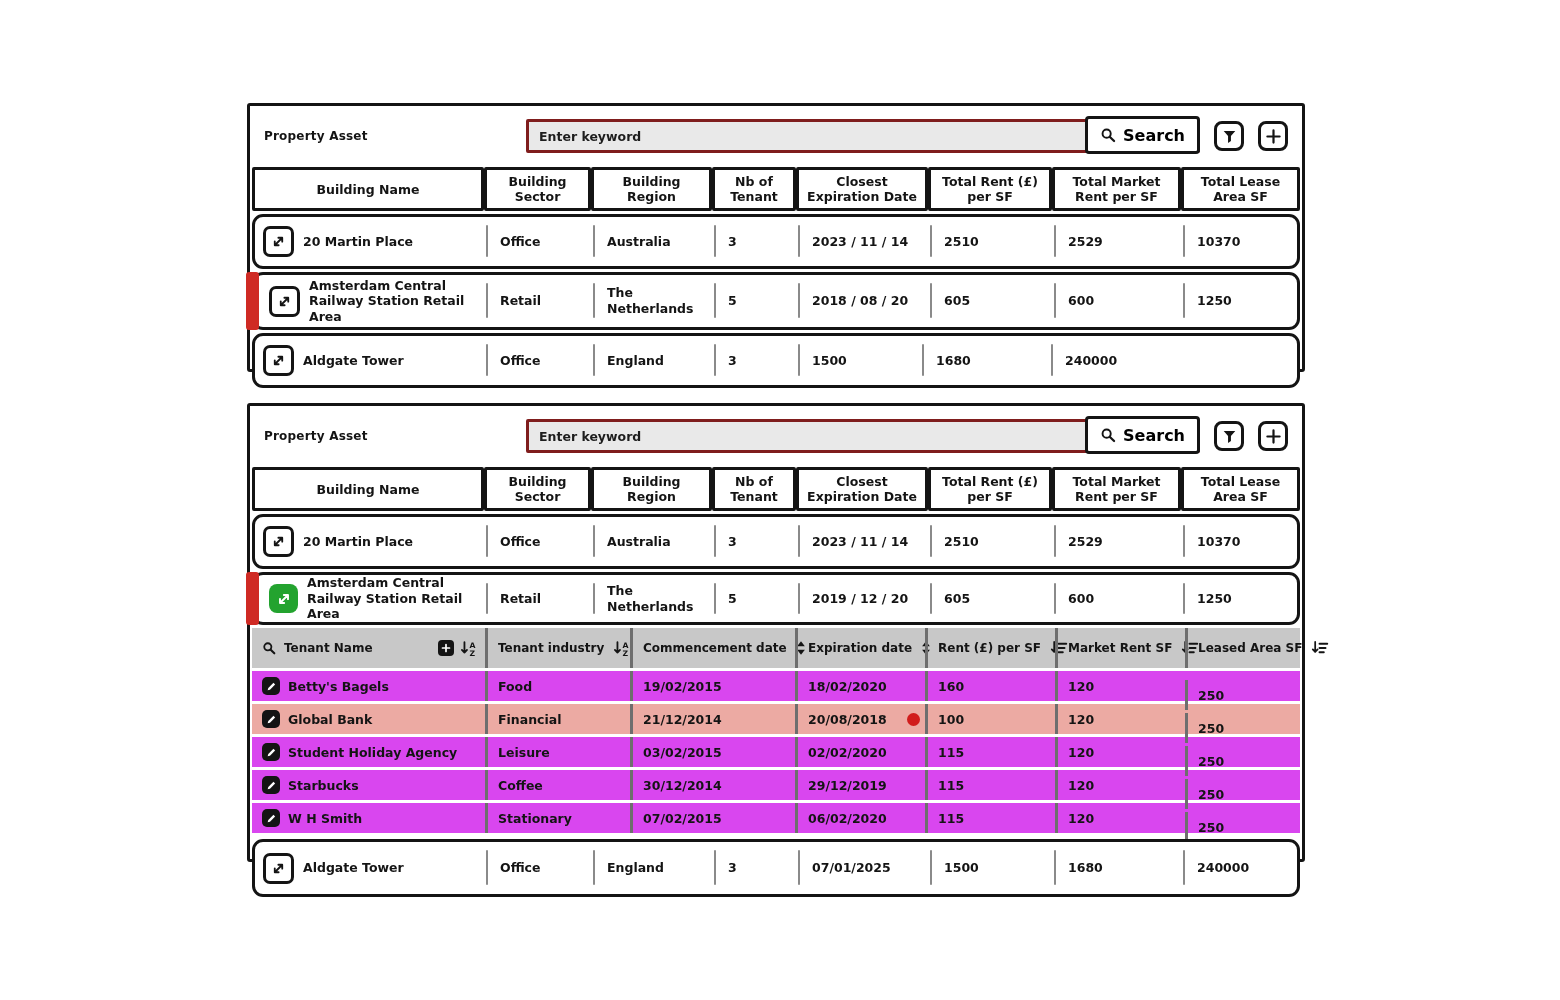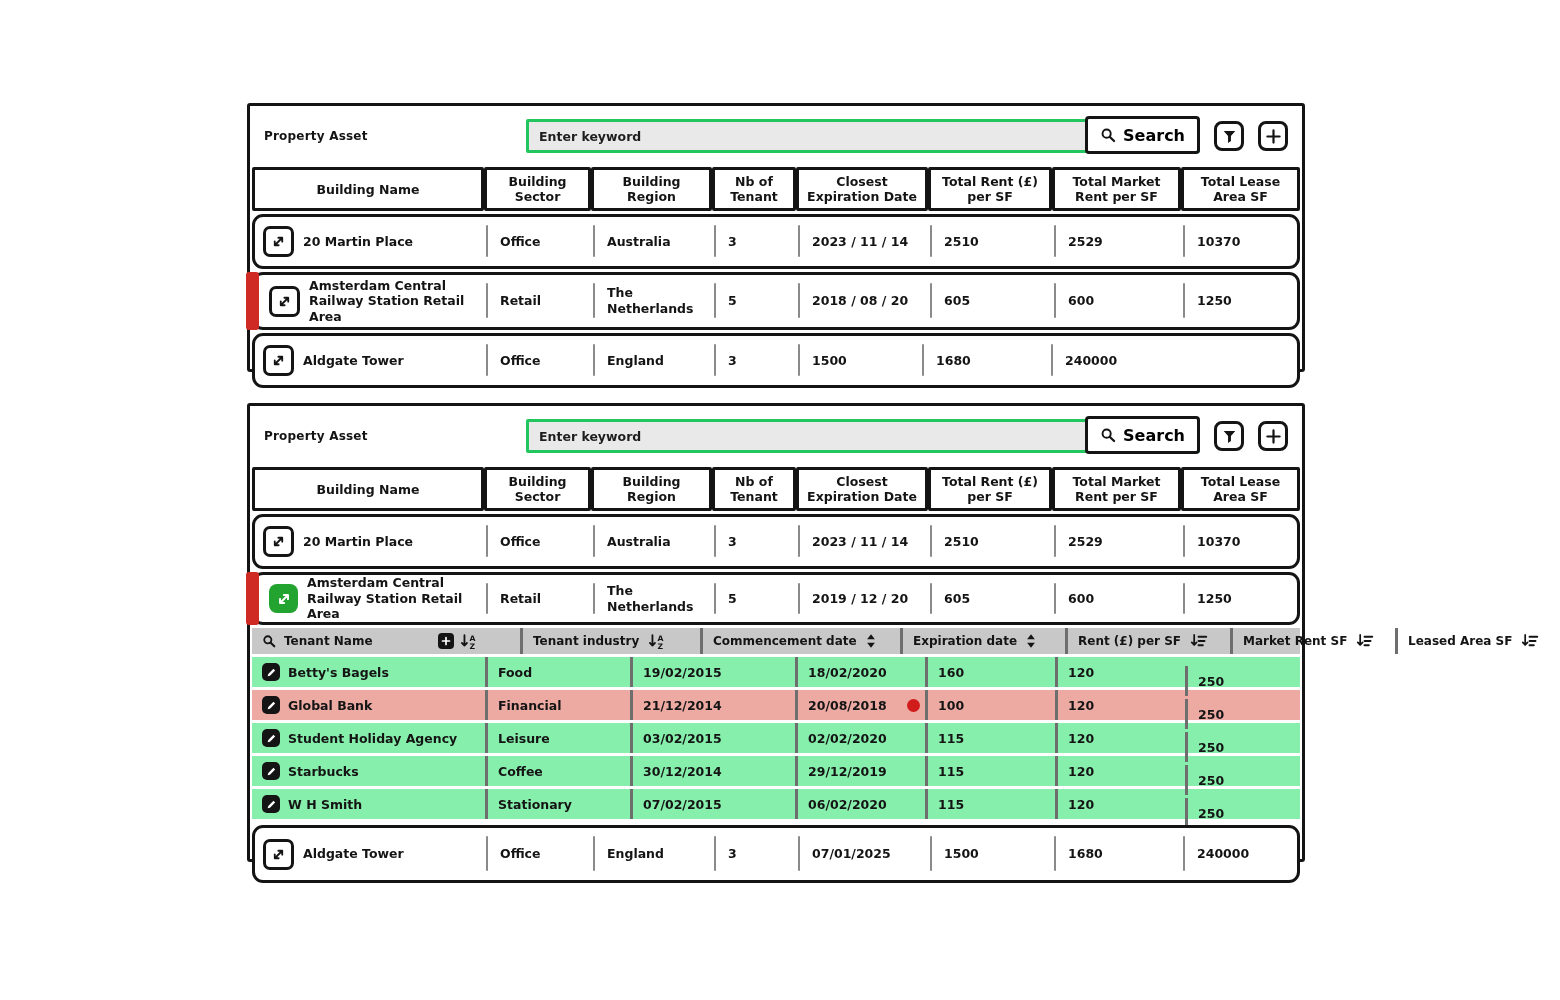--- a/index.html
+++ b/index.html
@@ -8,21 +8,21 @@
 
   .panel{position:absolute;left:247px;width:1058px;box-sizing:border-box;
          border:3px solid #141414;border-radius:3px;background:#fff;padding:0 2px 2px 2px;}
   .panel1{top:103px;height:269px;}
   .panel2{top:403px;height:459px;}
 
   
   .ptop{display:flex;align-items:center;height:60px;padding:0 12px;}
   .ptitle{font-size:12px;font-weight:700;letter-spacing:.2px;flex:none;}
   .sarea{display:flex;align-items:center;margin-left:auto;gap:14px;width:762px;}
-  .sbox{position:relative;flex:1;height:28px;border:3px solid #22c55e;border-radius:2px;
+  .sbox{position:relative;flex:1;height:28px;border:3px solid #7f1d1d;border-radius:2px;
         background:#e9e9e9;display:flex;align-items:center;}
   .sinput{flex:1;height:100%;border:none;background:transparent;outline:none;
           font-family:inherit;font-size:12.5px;font-weight:600;color:#141414;padding:0 10px;}
   .sinput::placeholder{color:#1d1d1d;opacity:1;}
   .sbtn{position:absolute;right:-3px;top:-6px;height:38px;display:flex;align-items:center;gap:7px;
         padding:0 12px;border:3px solid #141414;border-radius:4px;background:#fff;cursor:pointer;
         font-family:inherit;font-size:16px;font-weight:600;}
   .iconbtn{width:30px;height:30px;flex:none;border:3px solid #141414;border-radius:8px;background:#fff;
            display:flex;align-items:center;justify-content:center;padding:0;cursor:pointer;}
 
@@ -52,22 +52,22 @@
 
   .expand{width:25px;height:25px;flex:none;border:3px solid #141414;border-radius:7px;background:#fff;
           display:flex;align-items:center;justify-content:center;color:#141414;cursor:pointer;}
   .expand.green{border:none;width:29px;height:29px;border-radius:8px;background:#23a32f;color:#fff;}
 
   .redbar{position:absolute;left:-9px;top:-3px;bottom:-3px;width:13px;background:#cf2a24;
           border-radius:3px;z-index:3;}
 
   
   .ttable{margin-top:3px;}
-  .thead{display:flex;align-items:flex-end;height:26px;background:#c8c8c8;font-size:12px;font-weight:700;gap:35px;}
-  .trow{display:flex;align-items:center;height:30px;background:#86efac;margin-top:3px;
+  .thead{display:flex;align-items:flex-end;height:40px;background:#c8c8c8;font-size:12px;font-weight:700;}
+  .trow{display:flex;align-items:center;height:30px;background:#d946ef;margin-top:3px;
         font-size:12.5px;font-weight:600;}
   .trow.hl{background:#ecaaa3;}
   .tc{box-sizing:border-box;height:100%;display:flex;align-items:center;gap:8px;padding:0 6px 0 10px;}
   .tc + .tc{border-left:3px solid #6e6e6e;}
   .t0{width:233px;flex:none;}
   .t1{width:145px;flex:none;}
   .t2{width:165px;flex:none;}
   .t3{width:130px;flex:none;}
   .t4{width:130px;flex:none;}
   .t5{width:130px;flex:none;}

